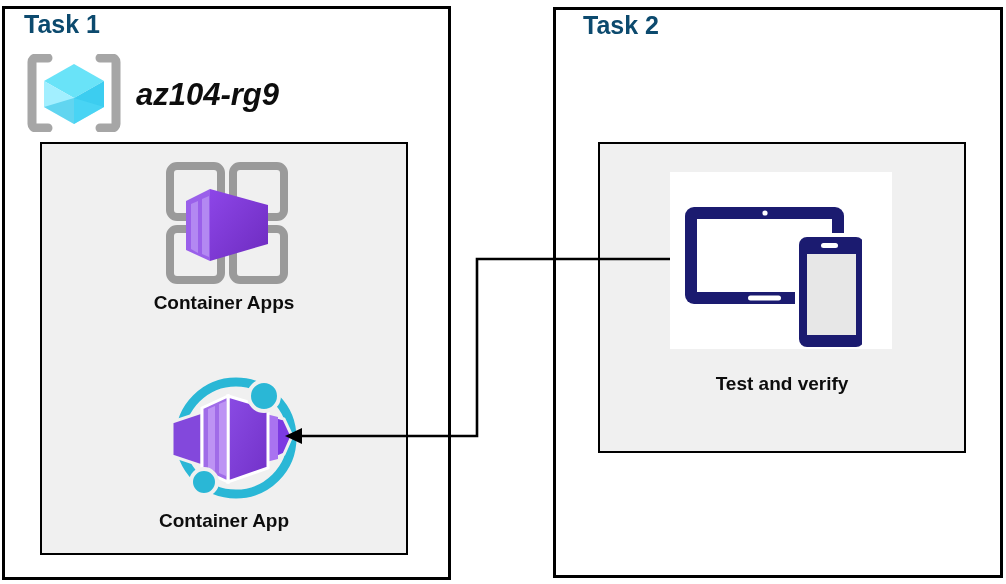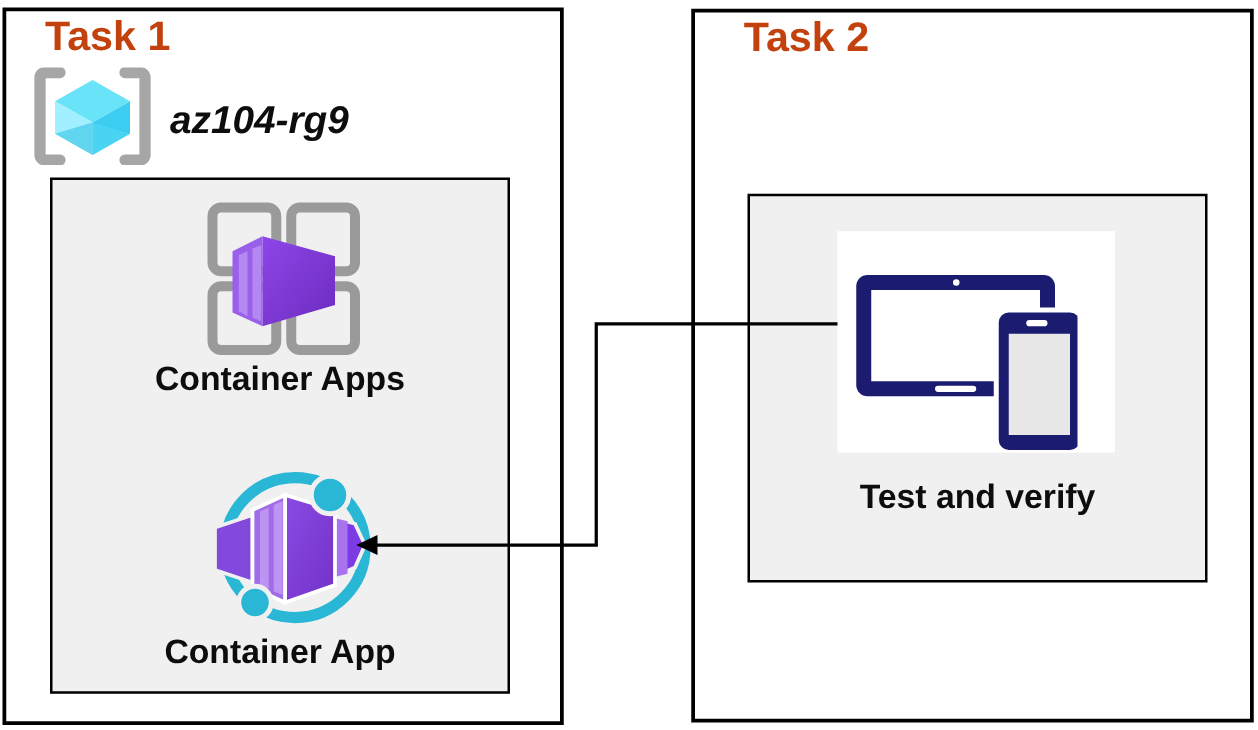--- a/index.html
+++ b/index.html
@@ -6,37 +6,37 @@
   .canvas{
     position:relative;width:1006px;height:584px;background:#ffffff;overflow:hidden;
     font-family:"Liberation Sans", sans-serif;
   }
   .task-box{
     position:absolute;background:#ffffff;border:3px solid #000;box-sizing:border-box;
   }
   #task1-box{left:2px;top:6px;width:449px;height:574px;}
   #task2-box{left:553px;top:7px;width:450px;height:571px;}
   .task-title{
-    position:absolute;font-size:33px;font-weight:bold;color:#c2410c;letter-spacing:0px;margin-left:12px;
+    position:absolute;font-size:25px;font-weight:bold;color:#0c4a6e;letter-spacing:0px;
   }
   #task1-title{left:24px;top:10px;}
   #task2-title{left:583px;top:11px;text-align:center;}
   .rg-row{
     position:absolute;left:26px;top:54px;display:flex;align-items:center;gap:14px;
   }
   .rg-name{font-size:31px;font-weight:bold;color:#0d0d0d;font-style:italic;}
   .panel{
     position:absolute;background:#f0f0f0;border:2px solid #000;box-sizing:border-box;
   }
   #task1-panel{left:40px;top:142px;width:368px;height:413px;}
-  #task2-panel{left:598px;top:155px;width:368px;height:311px;}
+  #task2-panel{left:598px;top:142px;width:368px;height:311px;}
   .icon-abs{position:absolute;}
   .panel-label{
     position:absolute;left:0;width:100%;text-align:center;
-    font-size:27px;font-weight:bold;color:#0d0d0d;line-height:36px;
+    font-size:19px;font-weight:bold;color:#0d0d0d;line-height:36px;
   }
   #env-label{top:141px;}
   #app-label{top:359px;}
   #test-label{top:222px;}
   #white-square{
     position:absolute;left:70px;top:28px;width:222px;height:177px;background:#ffffff;
   }
   #connector-overlay{
     position:absolute;left:0;top:0;width:1006px;height:584px;z-index:9;pointer-events:none;
   }

